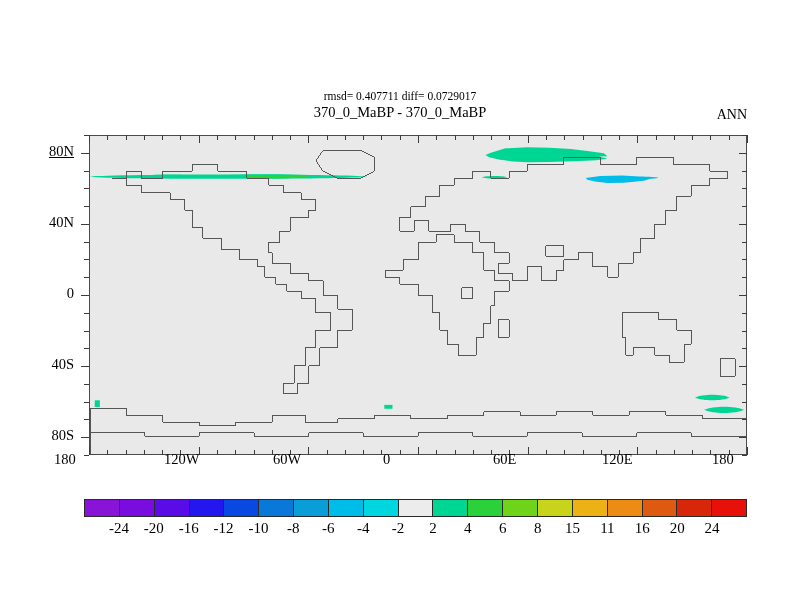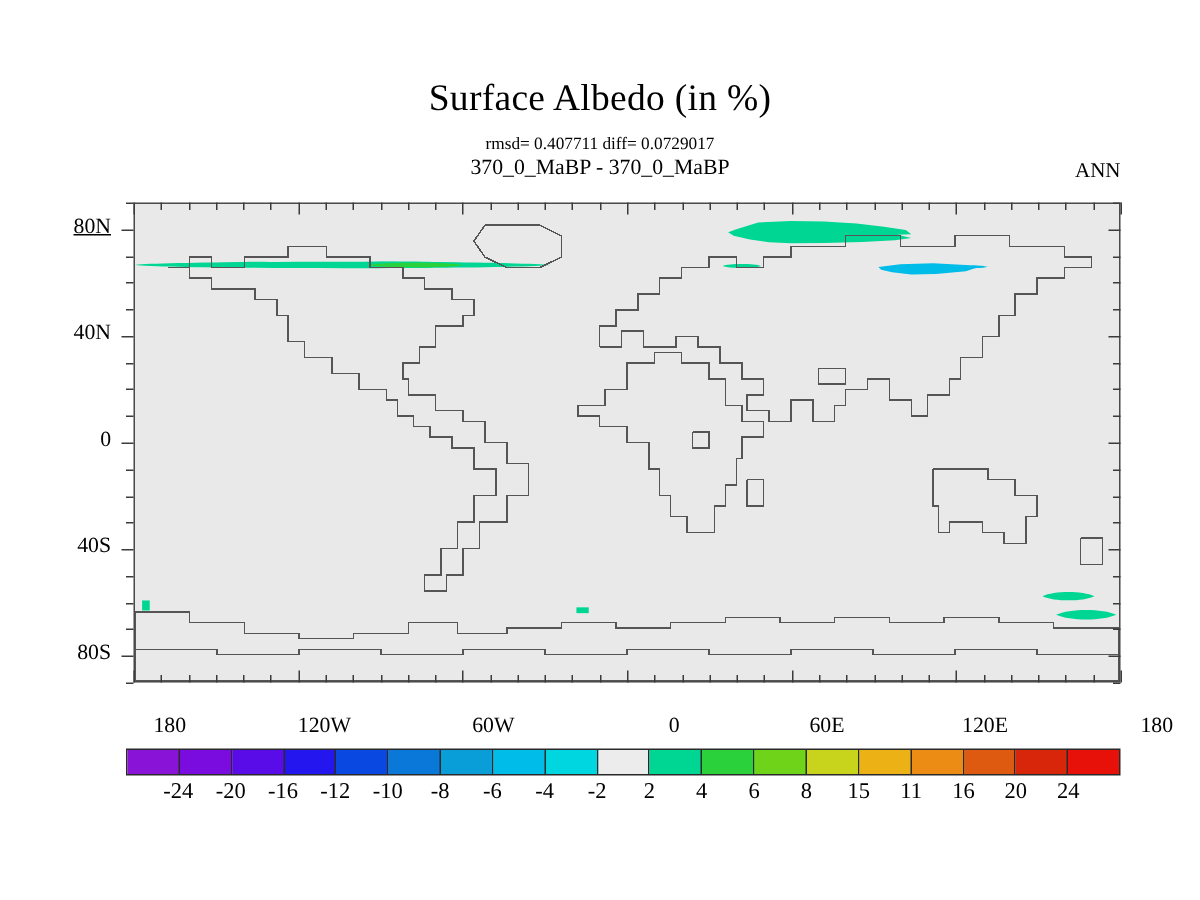--- a/index.html
+++ b/index.html
@@ -100,23 +100,23 @@
   .ylabel {
     position: absolute;
     width: 56px;
     text-align: right;
     font-size: 14.5px;
     left: 18px;
   }
   .xlabel {
     position: absolute;
     width: 70px;
-    text-align: right;
+    text-align: left;
     font-size: 14.5px;
-    top: 476px;
+    top: 451px;
   }
 
   
   #colorbar {
     position: absolute;
     left: 84px;
     top: 499px;
     width: 663px;
     height: 18px;
     display: flex;
@@ -143,21 +143,20 @@
     transform: translateX(-50%);
     font-size: 15px;
     white-space: nowrap;
   }
 </style>
 </head>
 <body>
 
 <div id="figure">
 
-  <div class="main-title">Surface Albedo (in %)</div>
   <div class="rmsd-line">rmsd= 0.407711 diff= 0.0729017</div>
   <div class="case-line">370_0_MaBP - 370_0_MaBP</div>
   <div class="season-label">ANN</div>
 
   <div id="map-frame">
     <svg id="map-canvas" viewBox="0 0 658 320" preserveAspectRatio="none">
       <g id="anomaly-layer">
           <path d="M 0 40.888888888888886 C 25.003999999999998 38.04444444444445 252.8182222222222 38.04444444444445 277.8222222222222 40.888888888888886 C 252.8182222222222 43.73333333333332 25.003999999999998 43.73333333333332 0 40.888888888888886 Z" fill="#00d694"></path>
           <path d="M 54.83333333333333 40.17777777777777 C 65.8 38.22222222222222 98.69999999999999 38.22222222222222 109.66666666666666 40.17777777777777 C 98.69999999999999 42.13333333333332 65.8 42.13333333333332 54.83333333333333 40.17777777777777 Z" fill="#00d694"></path>
           <path d="M 124.28888888888889 40.53333333333333 C 142.5209722222222 37.86666666666666 210.24013888888888 37.86666666666666 228.4722222222222 40.53333333333333 C 210.24013888888888 43.2 142.5209722222222 43.2 124.28888888888889 40.53333333333333 Z" fill="#00d694"></path>

